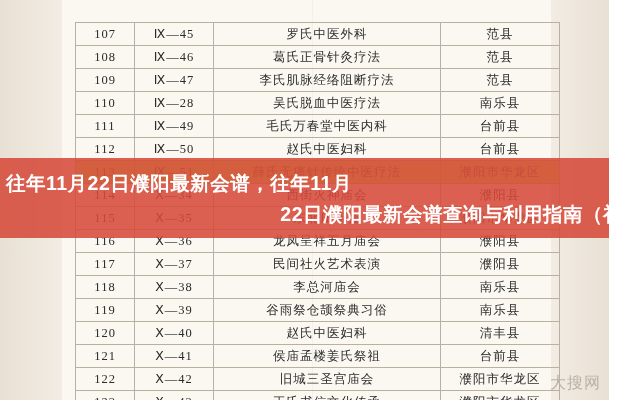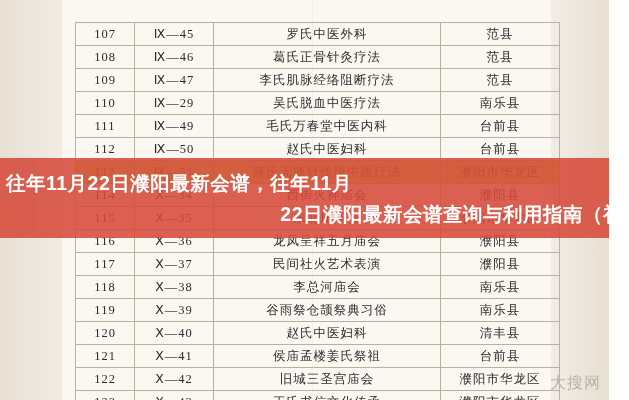--- a/index.html
+++ b/index.html
@@ -149,21 +149,21 @@
           <td class="c-place">范县</td>
         </tr>
         <tr>
           <td class="c-num">109</td>
           <td class="c-code">Ⅸ—47</td>
           <td class="c-name">李氏肌脉经络阻断疗法</td>
           <td class="c-place">范县</td>
         </tr>
         <tr>
           <td class="c-num">110</td>
-          <td class="c-code">Ⅸ—29</td>
+          <td class="c-code">Ⅸ—28</td>
           <td class="c-name">吴氏脱血中医疗法</td>
           <td class="c-place">南乐县</td>
         </tr>
         <tr>
           <td class="c-num">111</td>
           <td class="c-code">Ⅸ—49</td>
           <td class="c-name">毛氏万春堂中医内科</td>
           <td class="c-place">台前县</td>
         </tr>
         <tr>

